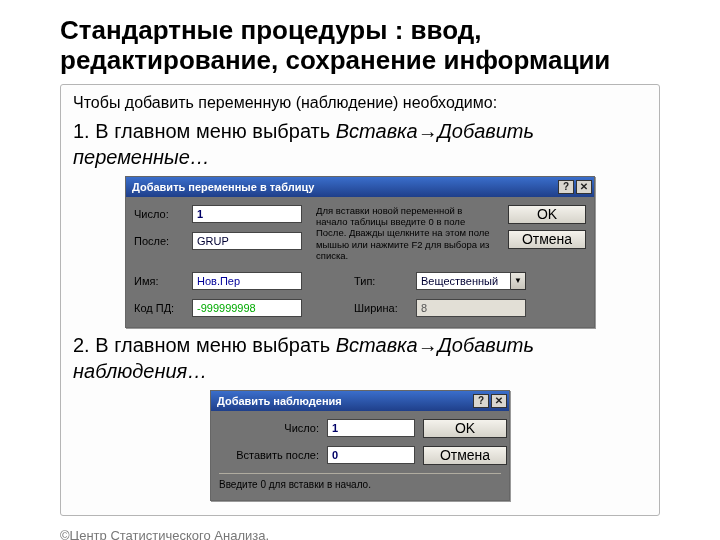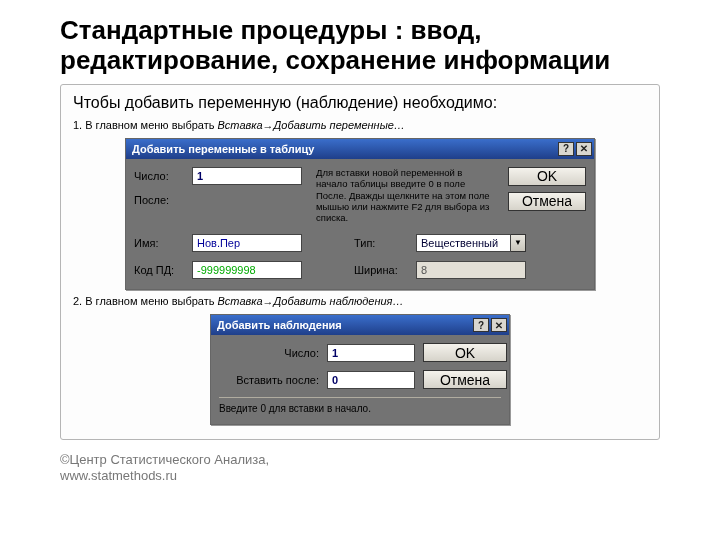--- a/index.html
+++ b/index.html
@@ -28,21 +28,21 @@
     border-radius: 3px;
     background: #fdfdfd;
     padding: 8px 12px 10px 12px;
   }
   .intro {
     font-size: 16px;
     line-height: 1.3;
     margin-bottom: 4px;
   }
   .step {
-    font-size: 11px;
+    font-size: 20px;
     line-height: 1.3;
   }
   .menu-path { font-style: italic; }
   .arrow { font-style: normal; }
 
   
   .dialog {
     margin: 6px auto 4px auto;
     border: 1px solid #666;
     background: #737373;
@@ -178,20 +178,21 @@
           <div class="tb-btn">?</div>
           <div class="tb-btn">✕</div>
         </div>
       </div>
       <div class="dlg-body">
         <div class="row1">
           <div class="left-grid">
             <div class="lbl">Число:</div>
             <input class="inp num" value="1" style="">
             <div class="lbl">После:</div>
+            <input class="inp" value="GRUP" style="">
           </div>
           <div class="hint">Для вставки новой переменной в начало таблицы введите 0 в поле После. Дважды щелкните на этом поле мышью или нажмите F2 для выбора из списка.</div>
           <div class="btn-col">
             <div class="btn">OK</div>
             <div class="btn">Отмена</div>
           </div>
         </div>
         <div class="row2">
           <div class="lbl">Имя:</div>
           <input class="inp" style="color: rgb(0, 0, 153);" value="Нов.Пер">

